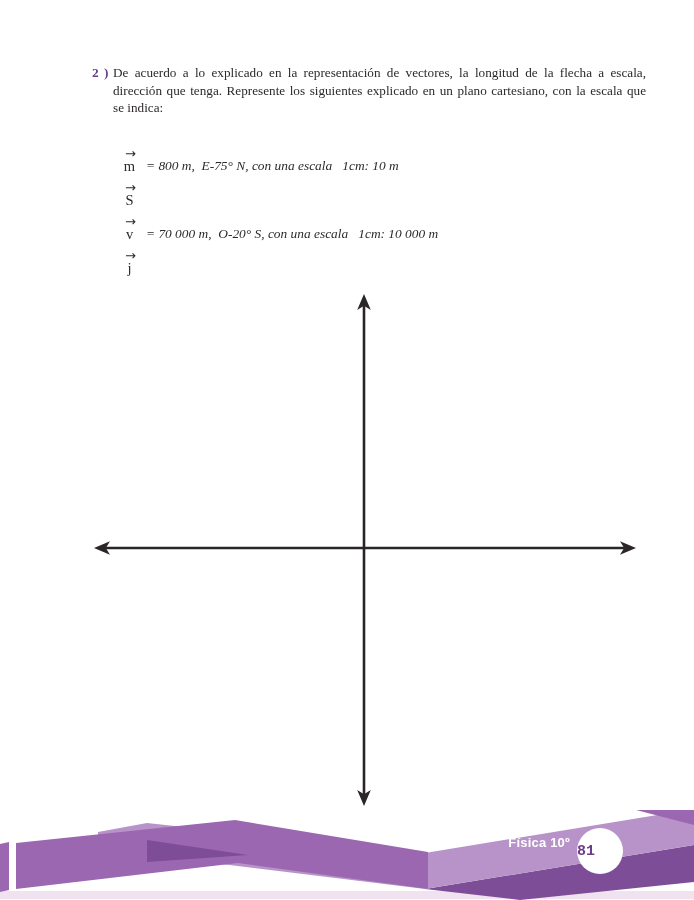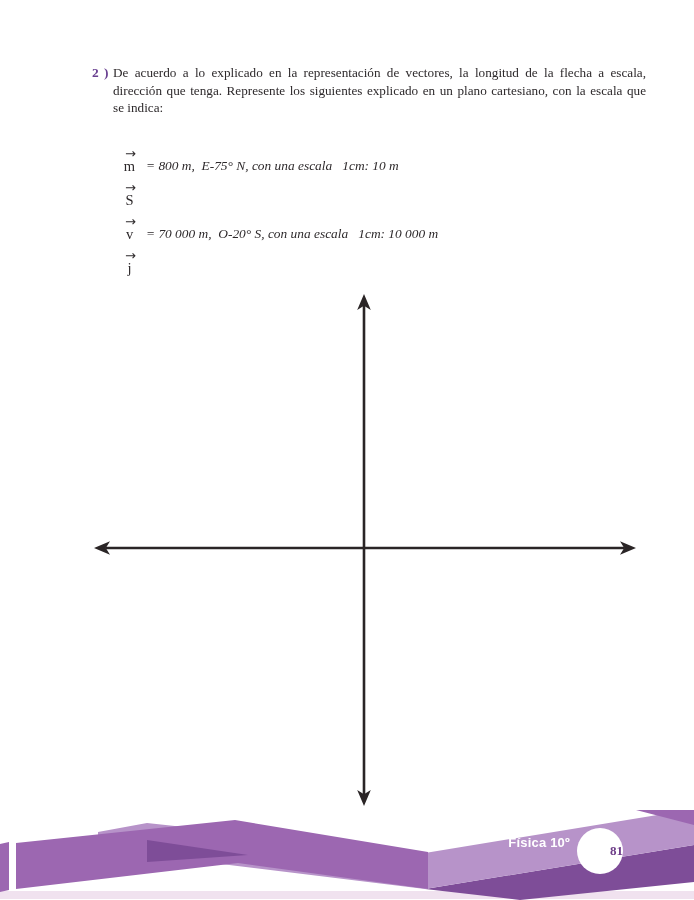--- a/index.html
+++ b/index.html
@@ -54,23 +54,23 @@
     position:absolute; right:124px; top:25px;
     font-family:"Liberation Sans", sans-serif;
     font-weight:bold; font-size:13px;
     color:#ffffff; letter-spacing:0.2px;
     white-space:nowrap;
   }
   .page-badge {
     position:absolute; left:577px; top:18px;
     width:46px; height:46px; border-radius:50%;
     background:#ffffff;
-    display:flex; align-items:center; justify-content:flex-end;
-    font-family:Liberation Serif, serif;
-    font-weight:bold; font-size:13px;
+    display:flex; align-items:center; justify-content:flex-start;
+    font-family:Liberation Mono, monospace;
+    font-weight:bold; font-size:15px;
     color:#6d3c88;
   }
 </style>
 </head>
 <body>
 
 <div class="page">
 
   <div class="exercise">
     <span class="exercise-number">2 )</span>

